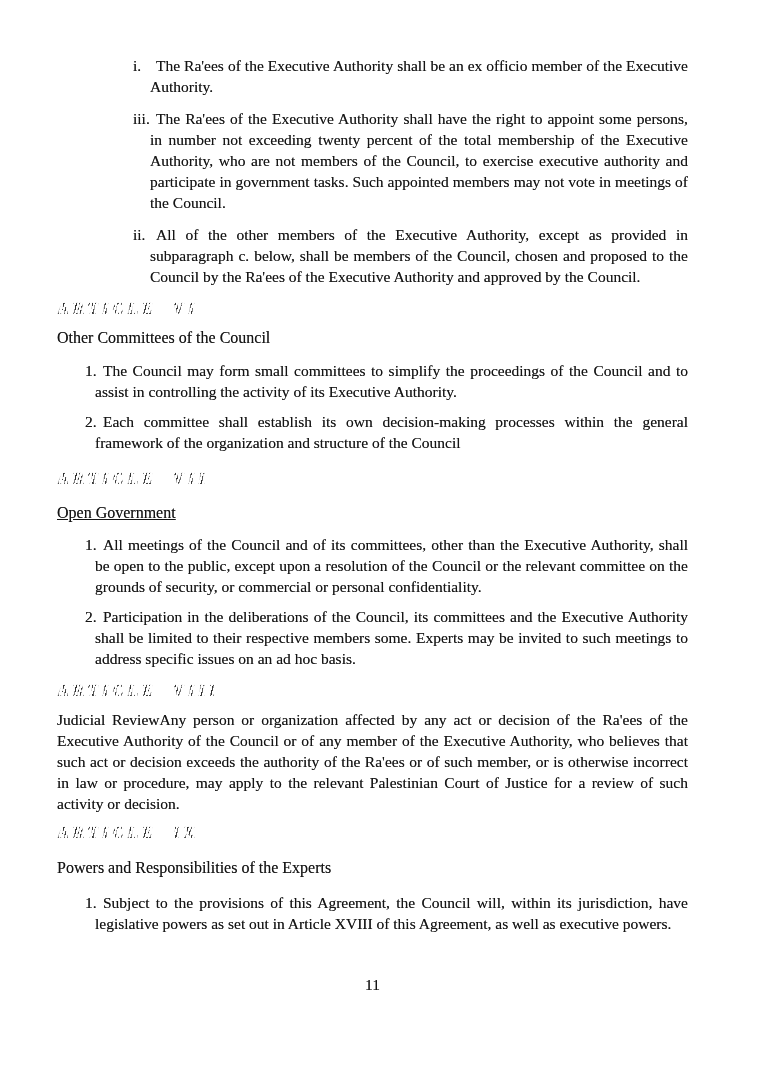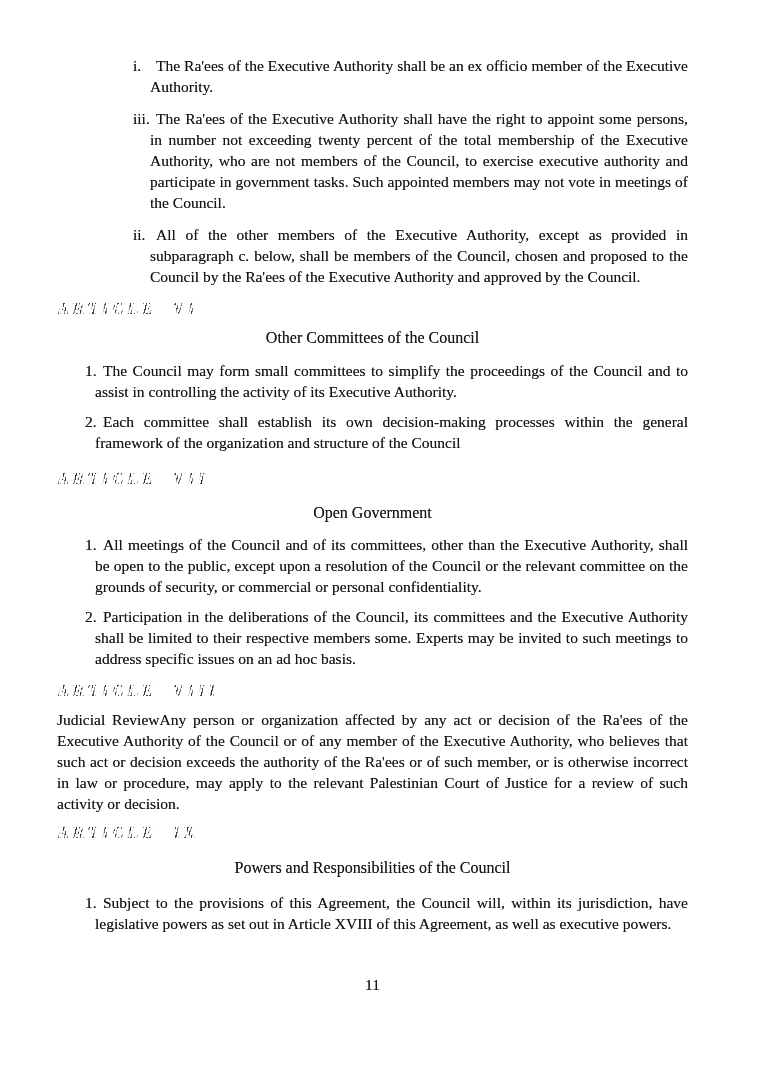--- a/index.html
+++ b/index.html
@@ -41,29 +41,29 @@
     word-spacing: 8px;
     color: #222222;
     opacity: 0.88;
     transform: scaleY(1.05) skewX(-4deg);
     transform-origin: left bottom;
     -webkit-mask-image: repeating-linear-gradient(103deg, #000 0px, #000 1.3px, transparent 1.3px, transparent 3.1px);
     mask-image: repeating-linear-gradient(103deg, #000 0px, #000 1.3px, transparent 1.3px, transparent 3.1px);
     filter: blur(0.35px) contrast(1.15);
   }
 
-  .section-heading { font-size: 16px; line-height: 21px; text-align: center; }
+  .section-heading { font-size: 16px; line-height: 21px; text-align: left; }
 
   
   .sec0 .article-row { margin: 6px 0 12px; }
   .sec1 .article-row { margin: 15px 0 17px; }
   .sec2 .article-row { margin: 11px 0 12px; }
   .sec3 .article-row { margin: 8px 0 18px; }
   .sec0 .section-heading { margin-bottom: 12px; }
-  .sec1 .section-heading { margin-bottom: 11px; }
+  .sec1 .section-heading { margin-bottom: 11px; text-decoration: underline; }
   .sec3 .section-heading { margin-bottom: 14px; }
 
   .body-paragraph { text-align: justify; }
 
   .page-number {
     margin-top: 40px;
     text-align: center;
     font-size: 15.5px;
   }
 </style>
@@ -122,21 +122,21 @@
       <div class="article-row">
         <span class="article-title">ARTICLE VIII</span>
       </div>
       <div class="body-paragraph">Judicial ReviewAny person or organization affected by any act or decision of the Ra'ees of the Executive Authority of the Council or of any member of the Executive Authority, who believes that such act or decision exceeds the authority of the Ra'ees or of such member, or is otherwise incorrect in law or procedure, may apply to the relevant Palestinian Court of Justice for a review of such activity or decision.</div>
     </div>
 
     <div class="section sec3">
       <div class="article-row">
         <span class="article-title">ARTICLE IX</span>
       </div>
-      <div class="section-heading">Powers and Responsibilities of the Council</div>
+      <div class="section-heading">Powers and Responsibilities of the Experts</div>
       <div class="item num-item">
         <span class="item-label">1.</span>
         <div class="item-text">Subject to the provisions of this Agreement, the Council will, within its jurisdiction, have legislative powers as set out in Article XVIII of this Agreement, as well as executive powers.</div>
       </div>
     </div>
 
     <div class="page-number">11</div>
   </div>
 </div>
 

